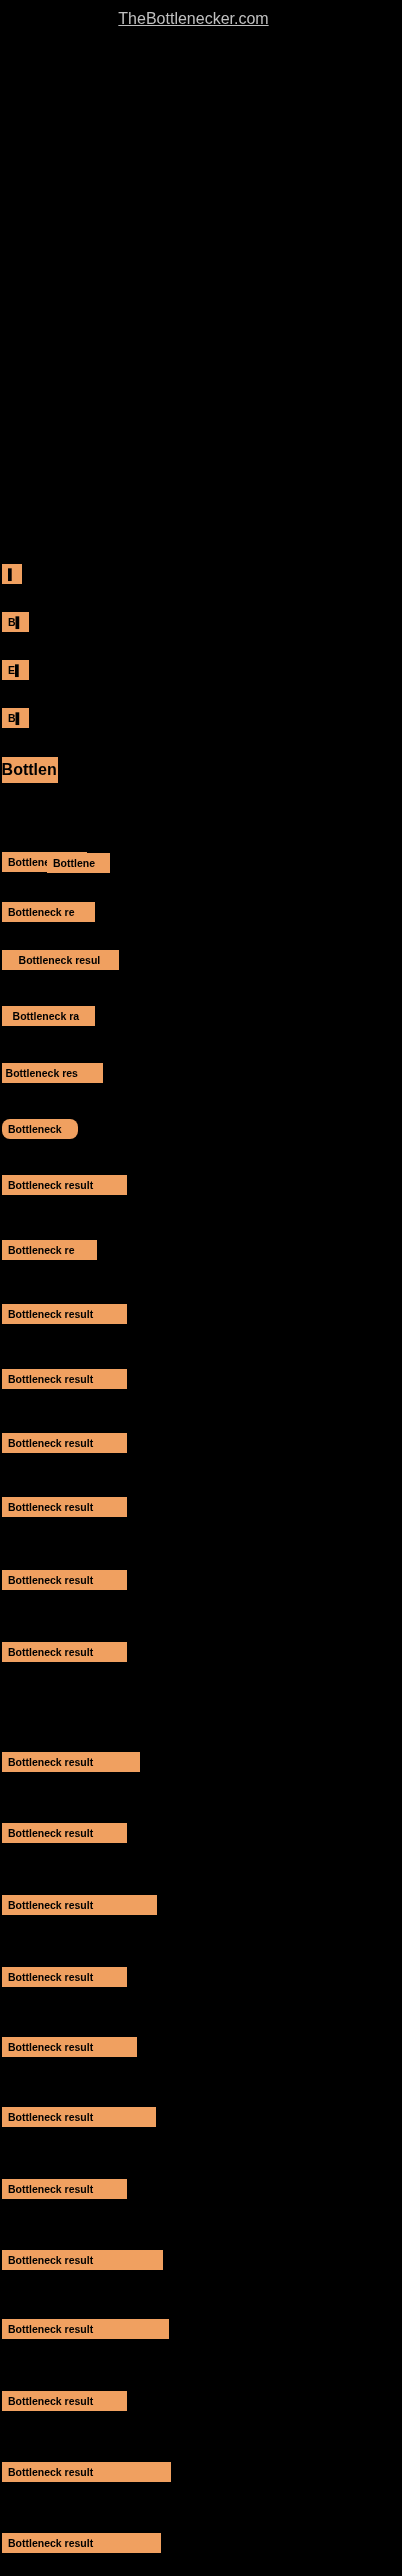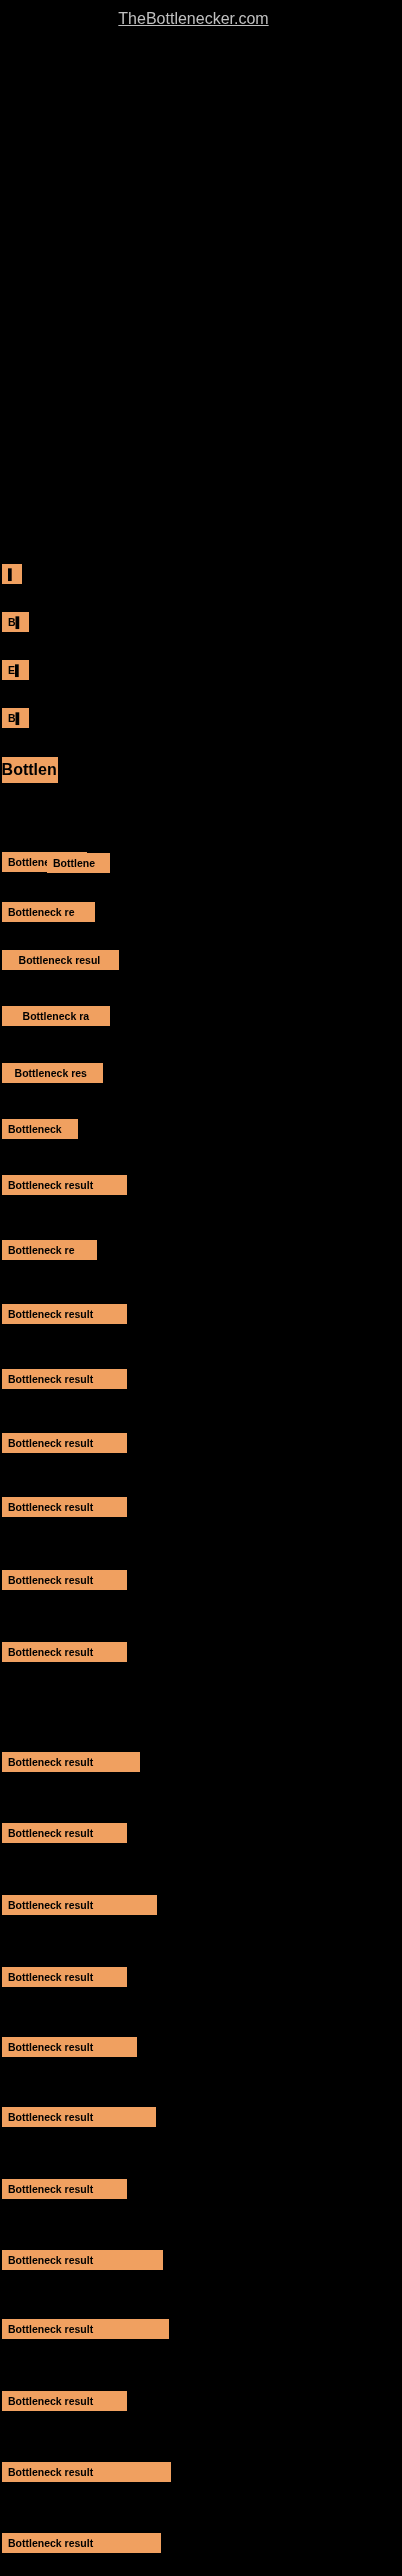--- a/index.html
+++ b/index.html
@@ -37,23 +37,23 @@
 <div id="labels-container">
     <div style="position: absolute; top: 564px; left: 1.6px; background-color: rgb(240, 160, 96); color: rgb(0, 0, 0); font-size: 10.5px; font-weight: bold; padding: 4px 6.4px; display: inline-block; min-width: 16px; white-space: nowrap;">▌</div>
     <div style="position: absolute; top: 612px; left: 1.6px; background-color: rgb(240, 160, 96); color: rgb(0, 0, 0); font-size: 10.5px; font-weight: bold; padding: 4px 6.4px; display: inline-block; min-width: 22.5px; white-space: nowrap;">B▌</div>
     <div style="position: absolute; top: 660px; left: 1.6px; background-color: rgb(240, 160, 96); color: rgb(0, 0, 0); font-size: 10.5px; font-weight: bold; padding: 4px 6.4px; display: inline-block; min-width: 17.7px; white-space: nowrap;">E▌</div>
     <div style="position: absolute; top: 708px; left: 1.6px; background-color: rgb(240, 160, 96); color: rgb(0, 0, 0); font-size: 10.5px; font-weight: bold; padding: 4px 6.4px; display: inline-block; min-width: 22.5px; white-space: nowrap;">B▌</div>
     <div style="position: absolute; top: 757px; left: 1.6px; background-color: rgb(240, 160, 96); color: rgb(0, 0, 0); font-size: 16px; font-weight: bold; padding: 4px 0; display: inline-block; min-width: 56px; white-space: nowrap;">Bottlen</div>
     <div style="position: absolute; top: 852px; left: 1.6px; background-color: rgb(240, 160, 96); color: rgb(0, 0, 0); font-size: 10.5px; font-weight: bold; padding: 4px 6.4px; display: inline-block; min-width: 85px; white-space: nowrap;">Bottleneck r</div>
     <div style="position: absolute; top: 853px; left: 1.6px; background-color: rgb(240, 160, 96); color: rgb(0, 0, 0); font-size: 10.5px; font-weight: bold; padding: 4px 6.4px; display: inline-block; min-width: 63px; white-space: nowrap; margin-left: 45px;">Bottlene</div>
     <div style="position: absolute; top: 902px; left: 1.6px; background-color: rgb(240, 160, 96); color: rgb(0, 0, 0); font-size: 10.5px; font-weight: bold; padding: 4px 6.4px; display: inline-block; min-width: 93px; white-space: nowrap;">Bottleneck re</div>
     <div style="position: absolute; top: 950px; left: 1.6px; background-color: rgb(240, 160, 96); color: rgb(0, 0, 0); font-size: 10.5px; font-weight: bold; padding: 4px 17px; display: inline-block; min-width: 117px; white-space: nowrap;">Bottleneck resul</div>
-    <div style="position: absolute; top: 1006px; left: 1.6px; background-color: rgb(240, 160, 96); color: rgb(0, 0, 0); font-size: 10.5px; font-weight: bold; padding: 4px 21px; display: inline-block; min-width: 93px; white-space: nowrap;">Bottleneck ra</div>
-    <div style="position: absolute; top: 1063px; left: 1.6px; background-color: rgb(240, 160, 96); color: rgb(0, 0, 0); font-size: 10.5px; font-weight: bold; padding: 4px 13px; display: inline-block; min-width: 101px; white-space: nowrap;">Bottleneck res</div>
-    <div style="position: absolute; top: 1119px; left: 1.6px; background-color: rgb(240, 160, 96); color: rgb(0, 0, 0); font-size: 10.5px; font-weight: bold; padding: 4px 6.4px; display: inline-block; min-width: 76px; white-space: nowrap;">Bottleneck</div>
+    <div style="position: absolute; top: 1006px; left: 1.6px; background-color: rgb(240, 160, 96); color: rgb(0, 0, 0); font-size: 10.5px; font-weight: bold; padding: 4px 11px; display: inline-block; min-width: 93px; white-space: nowrap;">Bottleneck ra</div>
+    <div style="position: absolute; top: 1063px; left: 1.6px; background-color: rgb(240, 160, 96); color: rgb(0, 0, 0); font-size: 10.5px; font-weight: bold; padding: 4px 4px; display: inline-block; min-width: 101px; white-space: nowrap;">Bottleneck res</div>
+    <div style="position: absolute; top: 1119px; left: 1.6px; background-color: rgb(240, 160, 96); color: rgb(0, 0, 0); font-size: 10.5px; font-weight: bold; padding: 4px 6.4px; display: inline-block; min-width: 76px; white-space: nowrap; border-radius: 8px;">Bottleneck</div>
     <div style="position: absolute; top: 1175px; left: 1.6px; background-color: rgb(240, 160, 96); color: rgb(0, 0, 0); font-size: 10.5px; font-weight: bold; padding: 4px 6.4px; display: inline-block; min-width: 125px; white-space: nowrap;">Bottleneck result</div>
     <div style="position: absolute; top: 1240px; left: 1.6px; background-color: rgb(240, 160, 96); color: rgb(0, 0, 0); font-size: 10.5px; font-weight: bold; padding: 4px 6.4px; display: inline-block; min-width: 95px; white-space: nowrap;">Bottleneck re</div>
     <div style="position: absolute; top: 1304px; left: 1.6px; background-color: rgb(240, 160, 96); color: rgb(0, 0, 0); font-size: 10.5px; font-weight: bold; padding: 4px 6.4px; display: inline-block; min-width: 125px; white-space: nowrap;">Bottleneck result</div>
     <div style="position: absolute; top: 1369px; left: 1.6px; background-color: rgb(240, 160, 96); color: rgb(0, 0, 0); font-size: 10.5px; font-weight: bold; padding: 4px 6.4px; display: inline-block; min-width: 125px; white-space: nowrap;">Bottleneck result</div>
     <div style="position: absolute; top: 1433px; left: 1.6px; background-color: rgb(240, 160, 96); color: rgb(0, 0, 0); font-size: 10.5px; font-weight: bold; padding: 4px 6.4px; display: inline-block; min-width: 125px; white-space: nowrap;">Bottleneck result</div>
     <div style="position: absolute; top: 1497px; left: 1.6px; background-color: rgb(240, 160, 96); color: rgb(0, 0, 0); font-size: 10.5px; font-weight: bold; padding: 4px 6.4px; display: inline-block; min-width: 125px; white-space: nowrap;">Bottleneck result</div>
     <div style="position: absolute; top: 1570px; left: 1.6px; background-color: rgb(240, 160, 96); color: rgb(0, 0, 0); font-size: 10.5px; font-weight: bold; padding: 4px 6.4px; display: inline-block; min-width: 125px; white-space: nowrap;">Bottleneck result</div>
     <div style="position: absolute; top: 1642px; left: 1.6px; background-color: rgb(240, 160, 96); color: rgb(0, 0, 0); font-size: 10.5px; font-weight: bold; padding: 4px 6.4px; display: inline-block; min-width: 125px; white-space: nowrap;">Bottleneck result</div>
     <div style="position: absolute; top: 1752px; left: 1.6px; background-color: rgb(240, 160, 96); color: rgb(0, 0, 0); font-size: 10.5px; font-weight: bold; padding: 4px 6.4px; display: inline-block; min-width: 138px; white-space: nowrap;">Bottleneck result</div>
     <div style="position: absolute; top: 1823px; left: 1.6px; background-color: rgb(240, 160, 96); color: rgb(0, 0, 0); font-size: 10.5px; font-weight: bold; padding: 4px 6.4px; display: inline-block; min-width: 125px; white-space: nowrap;">Bottleneck result</div>

